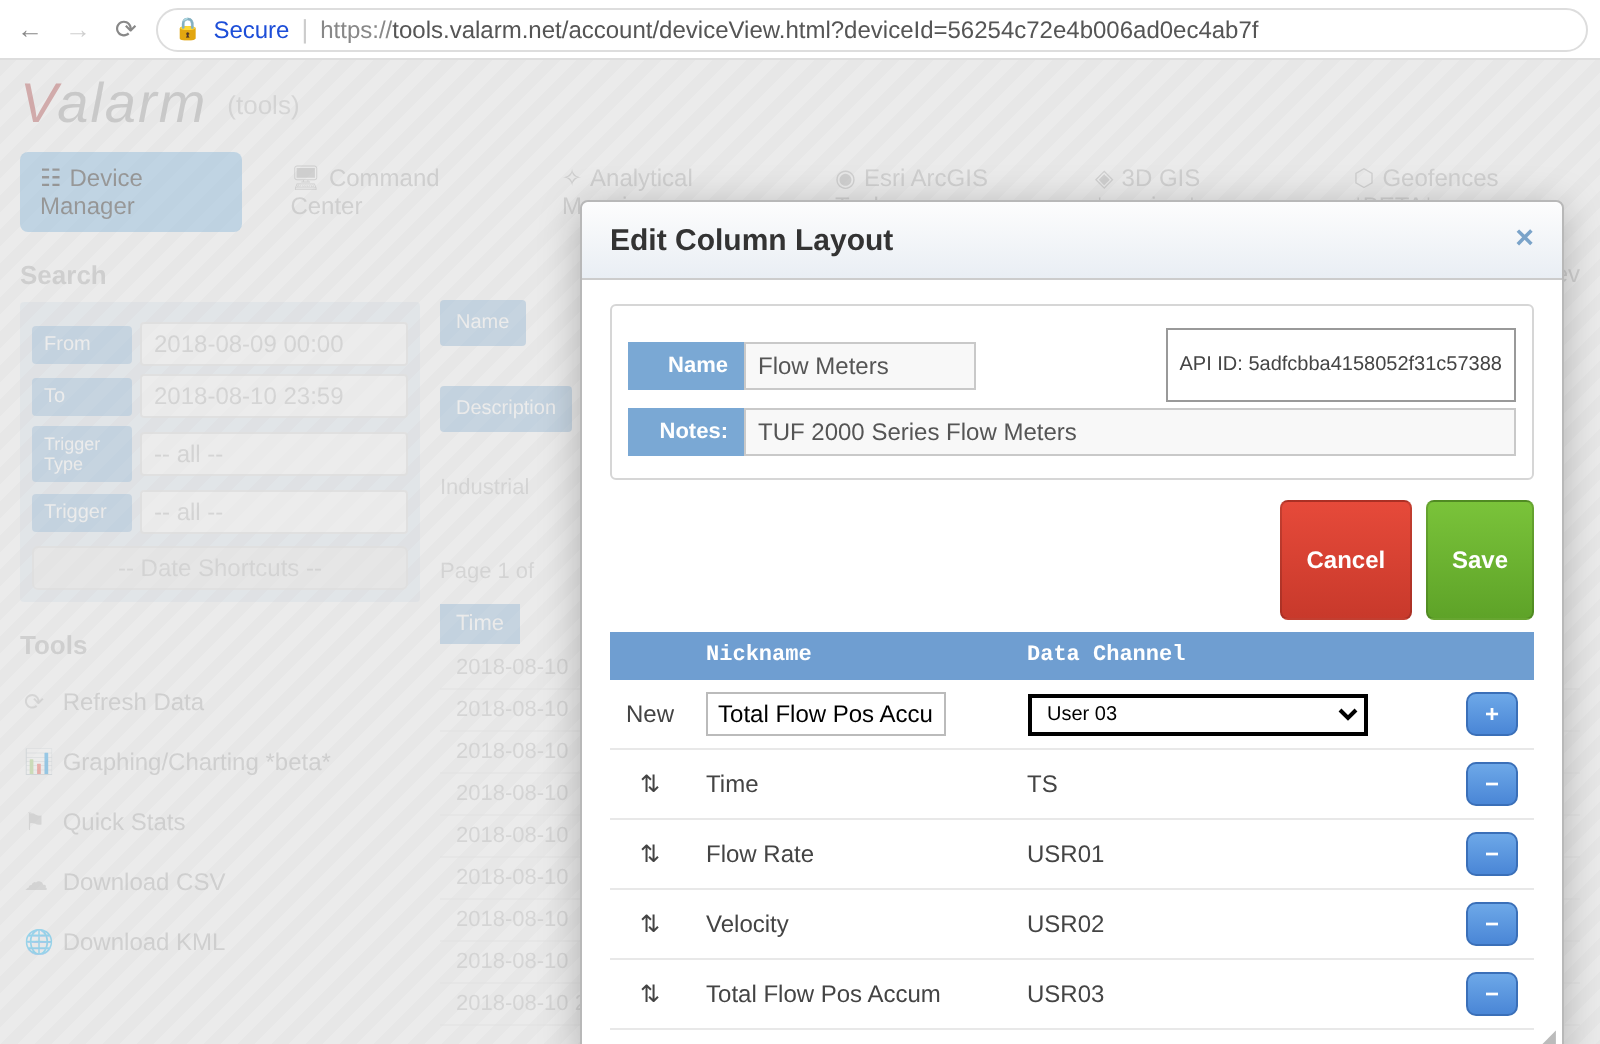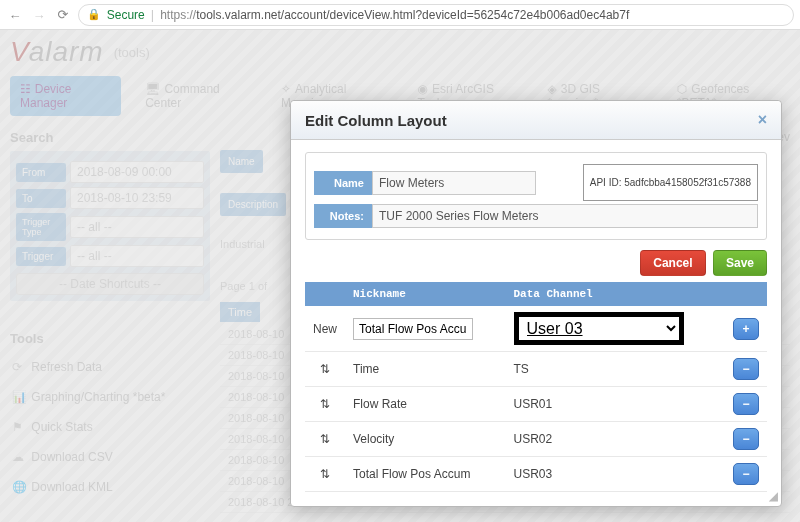--- a/index.html
+++ b/index.html
@@ -3,48 +3,48 @@
 <meta charset="utf-8">
 <style>
   * { box-sizing: border-box; margin: 0; padding: 0; font-family: -apple-system, Helvetica, Arial, sans-serif; }
   body { width: 800px; height: 522px; overflow: hidden; background: #f7f7f7; position: relative; }
 
   
   .chrome { height: 30px; background: #fff; border-bottom: 1px solid #ddd; display: flex; align-items: center; padding: 0 6px; gap: 6px; font-size: 13px; color: #666; }
   .chrome .nav-ico { width: 18px; text-align: center; color: #888; cursor: pointer; }
   .chrome .addr { flex: 1; display: flex; align-items: center; border: 1px solid #ddd; border-radius: 12px; height: 22px; padding: 0 8px; gap: 6px; }
   .chrome .lock { color: #1a8f1a; font-size: 11px; }
-  .chrome .secure { color: #15803d; font-size: 12px; }
+  .chrome .secure { color: #1d4ed8; font-size: 12px; }
   .chrome .url { color: #555; font-size: 12px; white-space: nowrap; }
 
   
   .page { position: absolute; top: 30px; left: 0; right: 0; bottom: 0; background:
     repeating-linear-gradient(135deg, #f6f6f6 0 6px, #fafafa 6px 12px);
     filter: opacity(1); }
   .page-inner { padding: 6px 10px; }
   .fade { opacity: 0.35; pointer-events: none; }
   .brand-row { display:flex; align-items:center; gap:10px; }
   .brand { font-family: Impact, sans-serif; font-size: 28px; color: #999; font-style: italic; letter-spacing:1px;}
   .brand-v { color:#b03a3a; }
   .tools-txt { color:#bbb; font-size:13px; }
 
   .tabs { display:flex; gap:14px; margin-top:8px; font-size:12px; color:#aaa; align-items:center;}
   .tab { padding:6px 10px; border-radius:4px; }
-  .tab.active { background:#7ab8e6; color:#701a75; }
+  .tab.active { background:#7ab8e6; color:#000000; }
   .tab .ico { margin-right:4px; }
 
   .content { display:flex; margin-top:14px; gap:10px; }
   .side { width: 200px; font-size:12px; color:#aaa; }
   .side h4 { font-weight:bold; color:#aaa; margin-bottom:6px; font-size:13px;}
   .filters { background: rgba(120,170,210,.2); border-radius:2px; padding:6px; }
   .filters .row { display:flex; align-items:center; margin:4px 0; }
   .filters .lab { width:50px; background:#8cb8dd; color:#fff; font-size:10px; padding:4px 6px; border-radius:2px; }
   .filters .val { background:#fff; border:1px solid #ddd; padding:3px 6px; flex:1; margin-left:4px; border-radius:2px; color:#bbb;}
   .dateshort { text-align:center; background:#eee; border:1px solid #ddd; padding:3px; border-radius:3px; margin-top:6px; color:#bbb;}
-  .toolslist { margin-top:30px; }
+  .toolslist { margin-top:14px; }
   .toolslist div { padding:8px 2px; color:#aaa; }
   .toolslist .ico { display:inline-block; width:16px; color:#bbb; }
 
   .main { flex:1; }
   .devlink { text-align:right; color:#aaa; font-size:12px; }
   .infoboxes { display:flex; gap:8px; margin-top:6px; }
   .infobox { background:#8cb8dd; color:#fff; font-size:10px; padding:6px 8px; border-radius:2px; }
   .gridwrap { margin-top:30px; font-size:11px; color:#bbb; }
   .gridwrap .hdr { background:#8cb8dd; color:#fff; padding:4px 8px; display:inline-block; margin-bottom:2px;}
   .gridwrap .row { padding:4px 8px; border-bottom:1px solid #eee; }
@@ -57,37 +57,37 @@
     padding:10px 14px; display:flex; align-items:flex-end; }
   .modal-hdr h3 { font-size:15px; color:#333; font-weight:bold; flex:1; }
   .modal-close { color:#7aa3c9; font-size:16px; font-weight:bold; cursor:pointer; }
   .modal-body { padding:12px 14px 14px 14px; font-size:12px; color:#444; }
 
   .props { border:1px solid #d6d6d6; border-radius:3px; padding:8px 8px; }
   .prow { display:flex; align-items:center; margin:3px 0; }
   .plab { background:#7aa8d4; color:#fff; font-weight:bold; font-size:11px; padding:6px 8px; width:58px; text-align:right;}
   .pval { flex:1; margin-left:0; }
   .pval input { width:100%; border:1px solid #c9c9c9; padding:4px 6px; font-size:12px; color:#555; background:#f8f8f8;}
-  #name-input { width: 164px; }
+  #name-input { width: 116px; }
   .apiid { margin-left:auto; border:1px solid #999; padding:12px 6px; font-size:10px; color:#444; }
 
   .btnrow { text-align:right; margin:10px 0 6px 0; }
-  .btn { display:inline-block; padding:5px 12px; border-radius:4px; color:#fff; font-size:12px; font-weight:bold; cursor:pointer; border:1px solid rgba(0,0,0,.15); }
+  .btn { display:inline-block; padding:22px 12px; border-radius:4px; color:#fff; font-size:12px; font-weight:bold; cursor:pointer; border:1px solid rgba(0,0,0,.15); }
   .btn.cancel { background: linear-gradient(#e64a3a,#c8392b); }
   .btn.save { background: linear-gradient(#7ac33a,#5ea328); margin-left:4px;}
 
   table.cols { width:100%; border-collapse: collapse; }
   table.cols thead th { background:#6f9ed1; color:#fff; font-size:11px; font-weight:bold; text-align:left; padding:6px 8px;font-family:Liberation Mono, monospace; }
   table.cols thead th:first-child { width:34px; background:#6f9ed1; }
   table.cols thead th:last-child { width:40px; }
   table.cols tbody td { padding:6px 8px; border-bottom:1px solid #e8e8e8; font-size:12px; color:#444; vertical-align:middle;}
   .grip { color:#555; font-size:12px; cursor:grab; text-align:center; }
   .newlab { font-size:11px;margin-left:46px; }
   .nickin { border:1px solid #bbb; padding:3px 5px; width:120px; font-size:12px; }
-  .chsel { border:5px solid #000000; padding:2px 4px; width:170px; font-size:16px; background:#fff;text-decoration:underline; }
+  .chsel { border:2px solid #000000; padding:2px 4px; width:170px; font-size:10px; background:#fff; }
   .actbtn { width:26px; height:22px; border-radius:5px; background:linear-gradient(#6da8e8,#4a86d6); border:1px solid #3a6fb8; color:#fff; display:flex; align-items:center; justify-content:center; cursor:pointer; font-weight:bold; }
   .resize { position:absolute; right:3px; bottom:3px; color:#bbb; font-size:12px; cursor:nwse-resize; }
 </style>
 </head>
 <body>
 
 <div class="chrome">
   <span class="nav-ico">←</span>
   <span class="nav-ico" style="opacity:.4">→</span>
   <span class="nav-ico">⟳</span>

